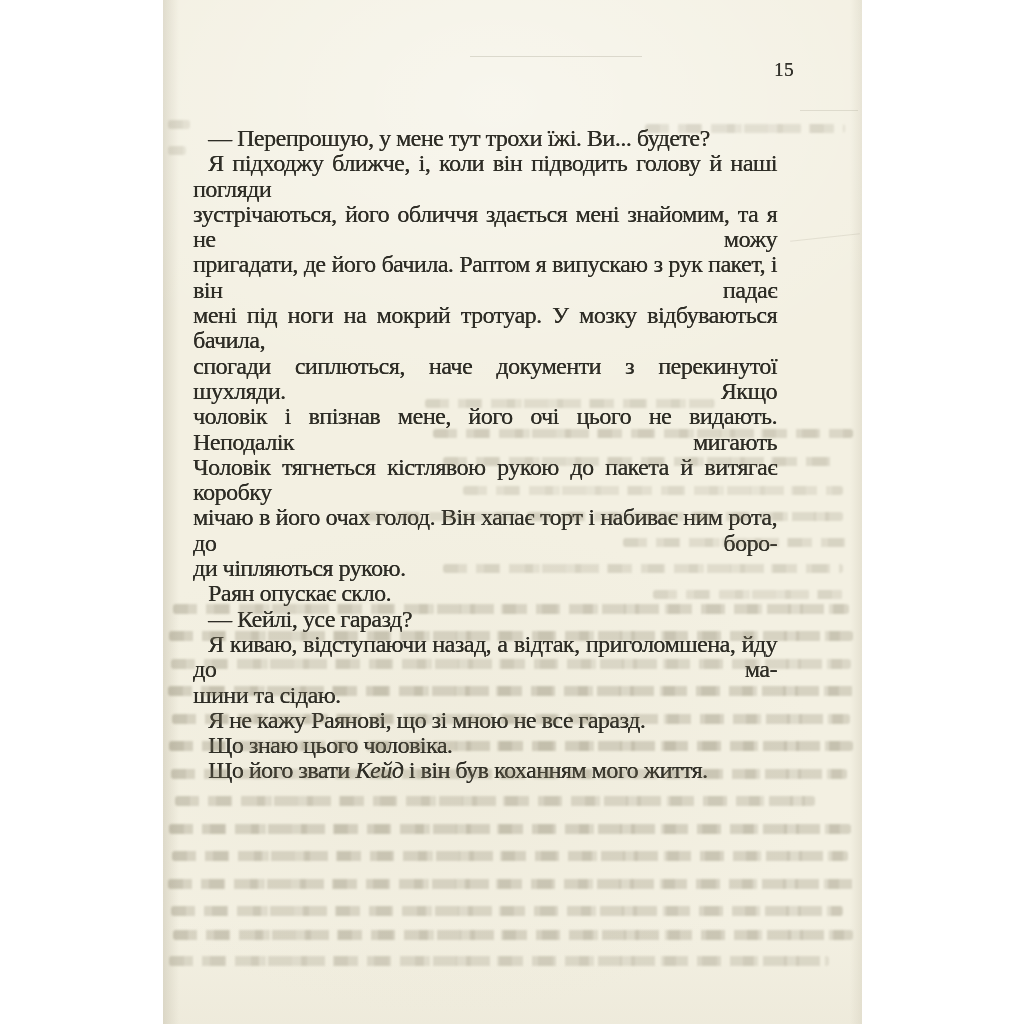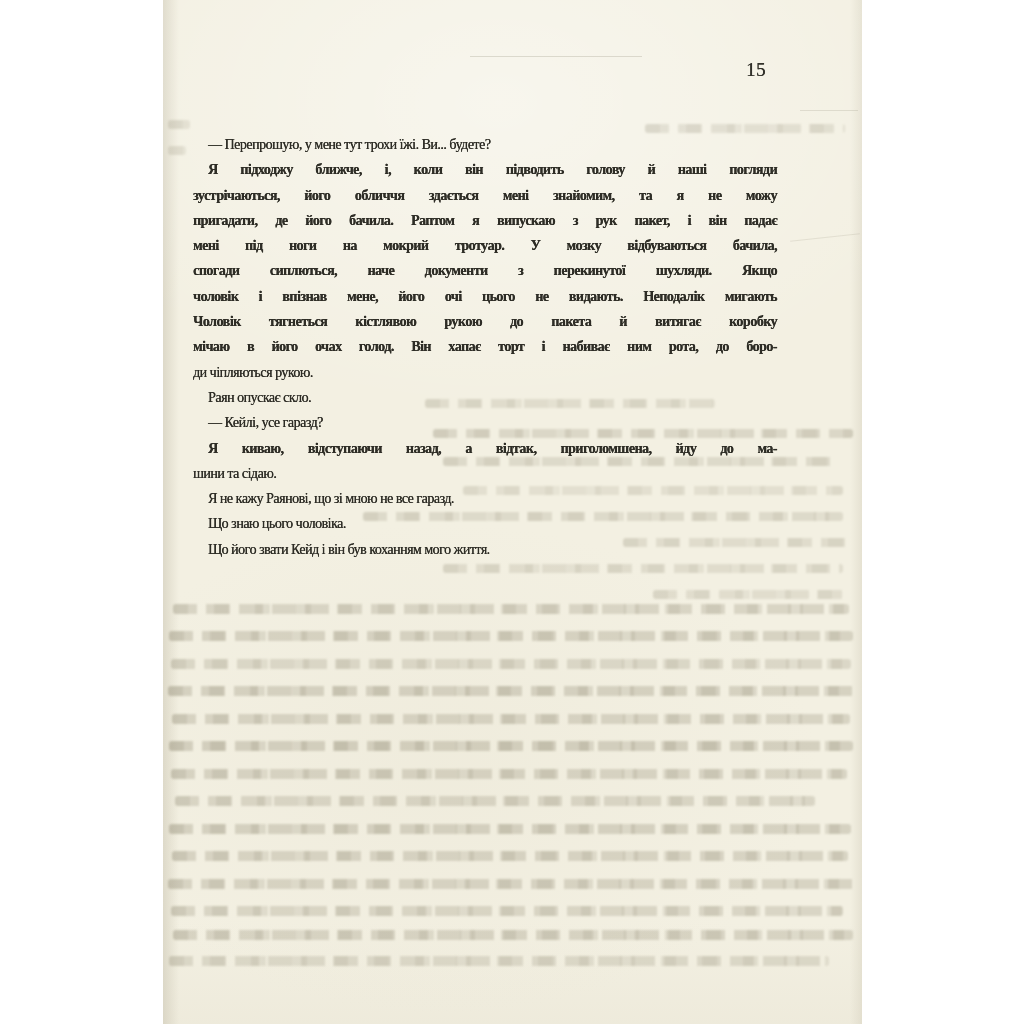--- a/index.html
+++ b/index.html
@@ -13,33 +13,33 @@
     position:absolute;left:163px;top:0;width:699px;height:1024px;
     background:
       radial-gradient(120% 55% at 48% 10%, rgba(255,255,255,0.40), rgba(255,255,255,0) 55%),
       radial-gradient(90% 40% at 40% 75%, rgba(228,223,204,0.25), rgba(228,223,204,0) 60%),
       linear-gradient(90deg, rgba(203,198,180,0.55) 0px, rgba(203,198,180,0) 16px),
       linear-gradient(270deg, rgba(213,208,190,0.45) 0px, rgba(213,208,190,0) 12px),
       linear-gradient(0deg, rgba(220,215,196,0.22) 0%, rgba(220,215,196,0) 10%),
       #f3f0e2;
   }
   .pageno{
-    position:absolute;top:59px;right:96px;
+    position:absolute;top:59px;right:68px;
     font-size:19px;color:#33322b;letter-spacing:0.5px;
     text-shadow:0.2px 0 0 currentColor;
   }
   .textblock{
-    position:absolute;left:30px;top:132px;width:584px;
-    font-size:14px;line-height:25.3px;letter-spacing:-0.5px;
+    position:absolute;left:30px;top:126px;width:584px;
+    font-size:24px;line-height:25.3px;letter-spacing:-0.5px;
     color:#2e2d26;text-shadow:0.25px 0 0 currentColor;
   }
   .ln{width:584px;}
   .ind{text-indent:15px;}
-  .just{text-align:justify;text-align-last:justify;font-weight:bold;}
-  .it{margin-top:28px;}
+  .just{text-align:justify;text-align-last:justify;}
+  .it{font-style:italic;margin-top:28px;}
   
   .g{
     position:absolute;height:10px;border-radius:3px;
     filter:blur(1.15px);
     background-image:
       repeating-linear-gradient(90deg, rgba(125,118,94,0.40) 0 24px, rgba(125,118,94,0) 24px 33px),
       repeating-linear-gradient(90deg, rgba(125,118,94,0.30) 0 15px, rgba(125,118,94,0) 15px 41px);
   }
   .gp{height:9px;}
   .hair{position:absolute;height:1px;background:rgba(165,160,143,0.55);}

